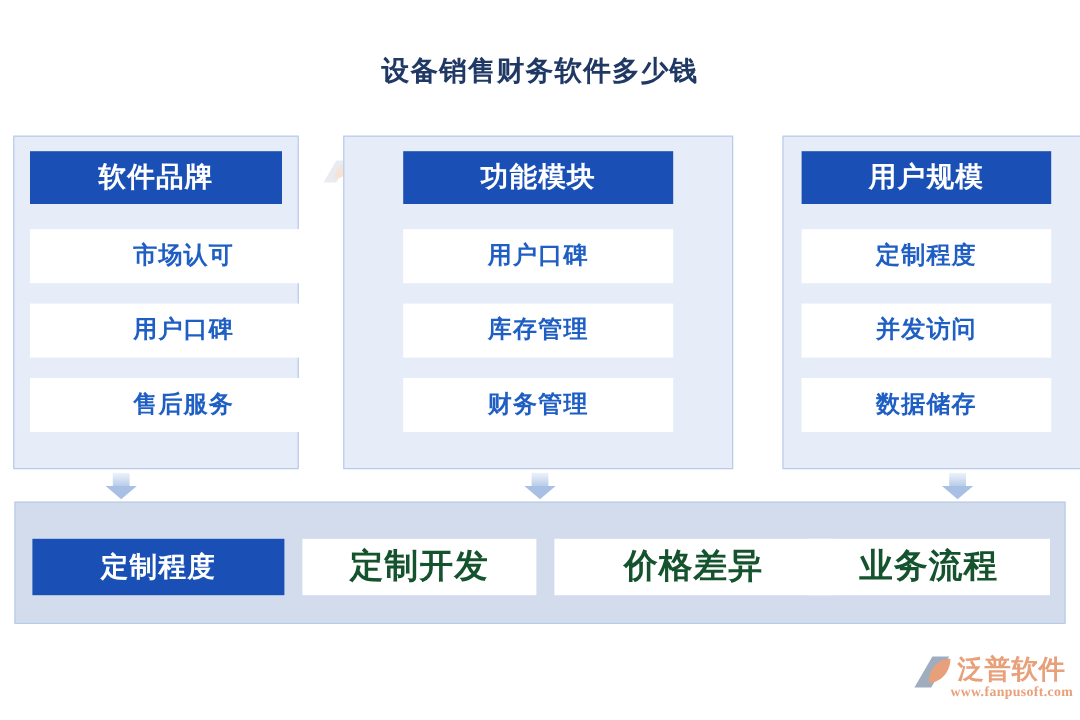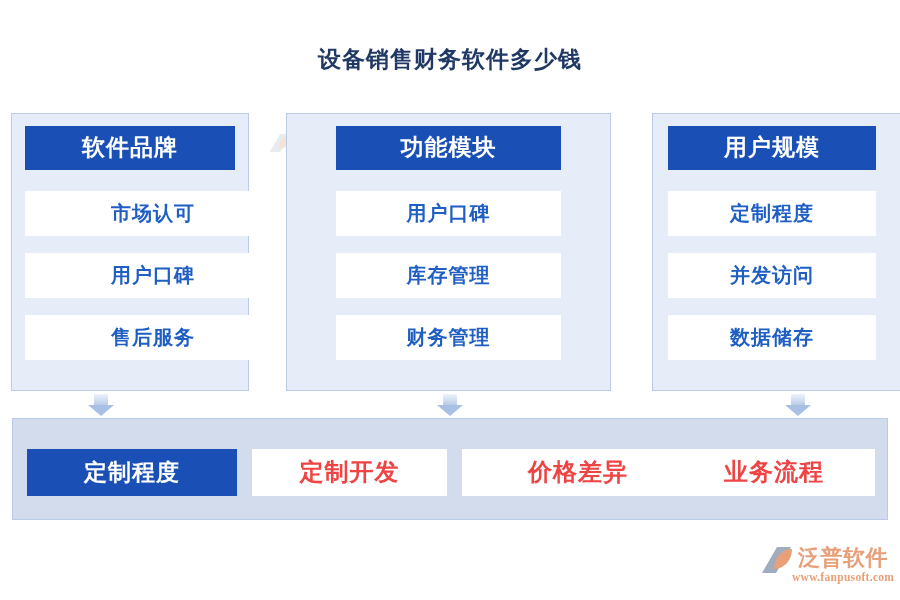--- a/index.html
+++ b/index.html
@@ -162,25 +162,25 @@
     border: 1px solid #b9cbe9;
     box-sizing: border-box;
     padding-left: 44px;
   }
   .bottom-item {
     position: absolute;
     top: 30px;
     height: 47px;
     line-height: 47px;
     text-align: center;
-    font-size: 24px;
+    font-size: 28px;
     font-weight: bold;
     letter-spacing: 1px;
     background: #ffffff;
-    color: #ef4444;
+    color: #14532d;
   }
   .bottom-item.primary {
     background: #1a50b5;
     color: #ffffff;
     font-size: 23px;
   }
   .b0 { left: 14px;  width: 210px; }
   .b1 { left: 239px; width: 195px; }
   .b2 { left: 449px; width: 232px; }
   .b3 { left: 660px; width: 202px; }

